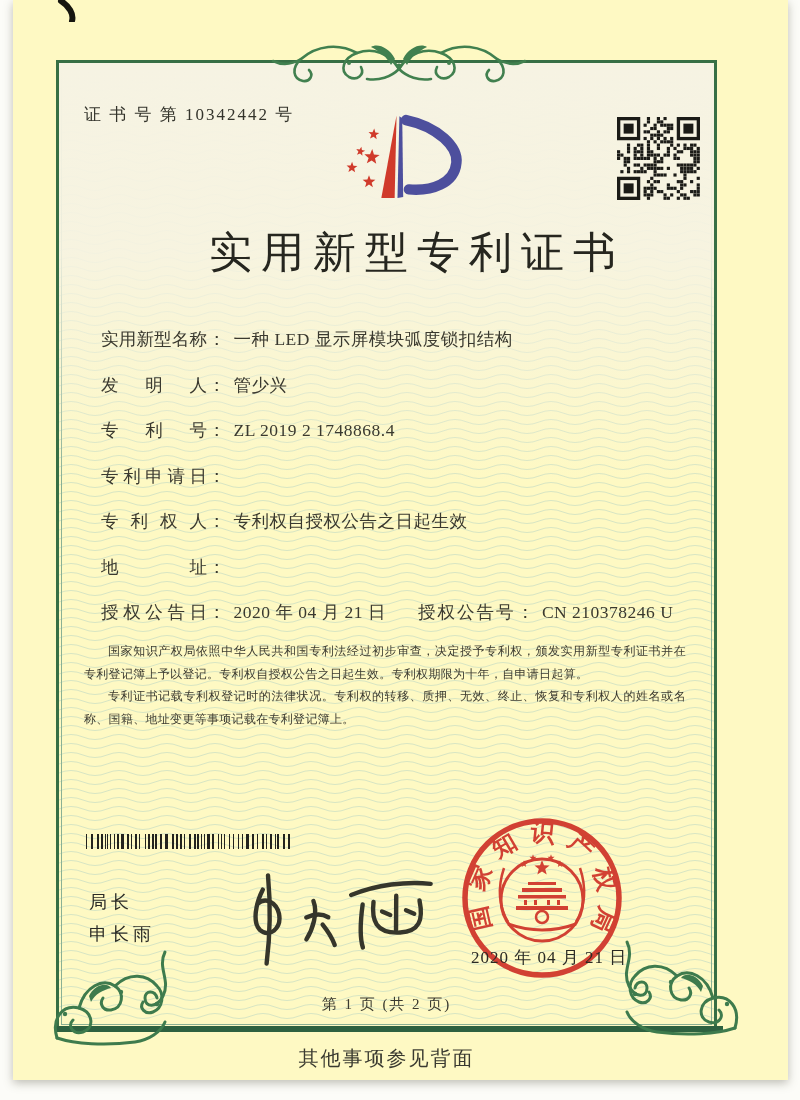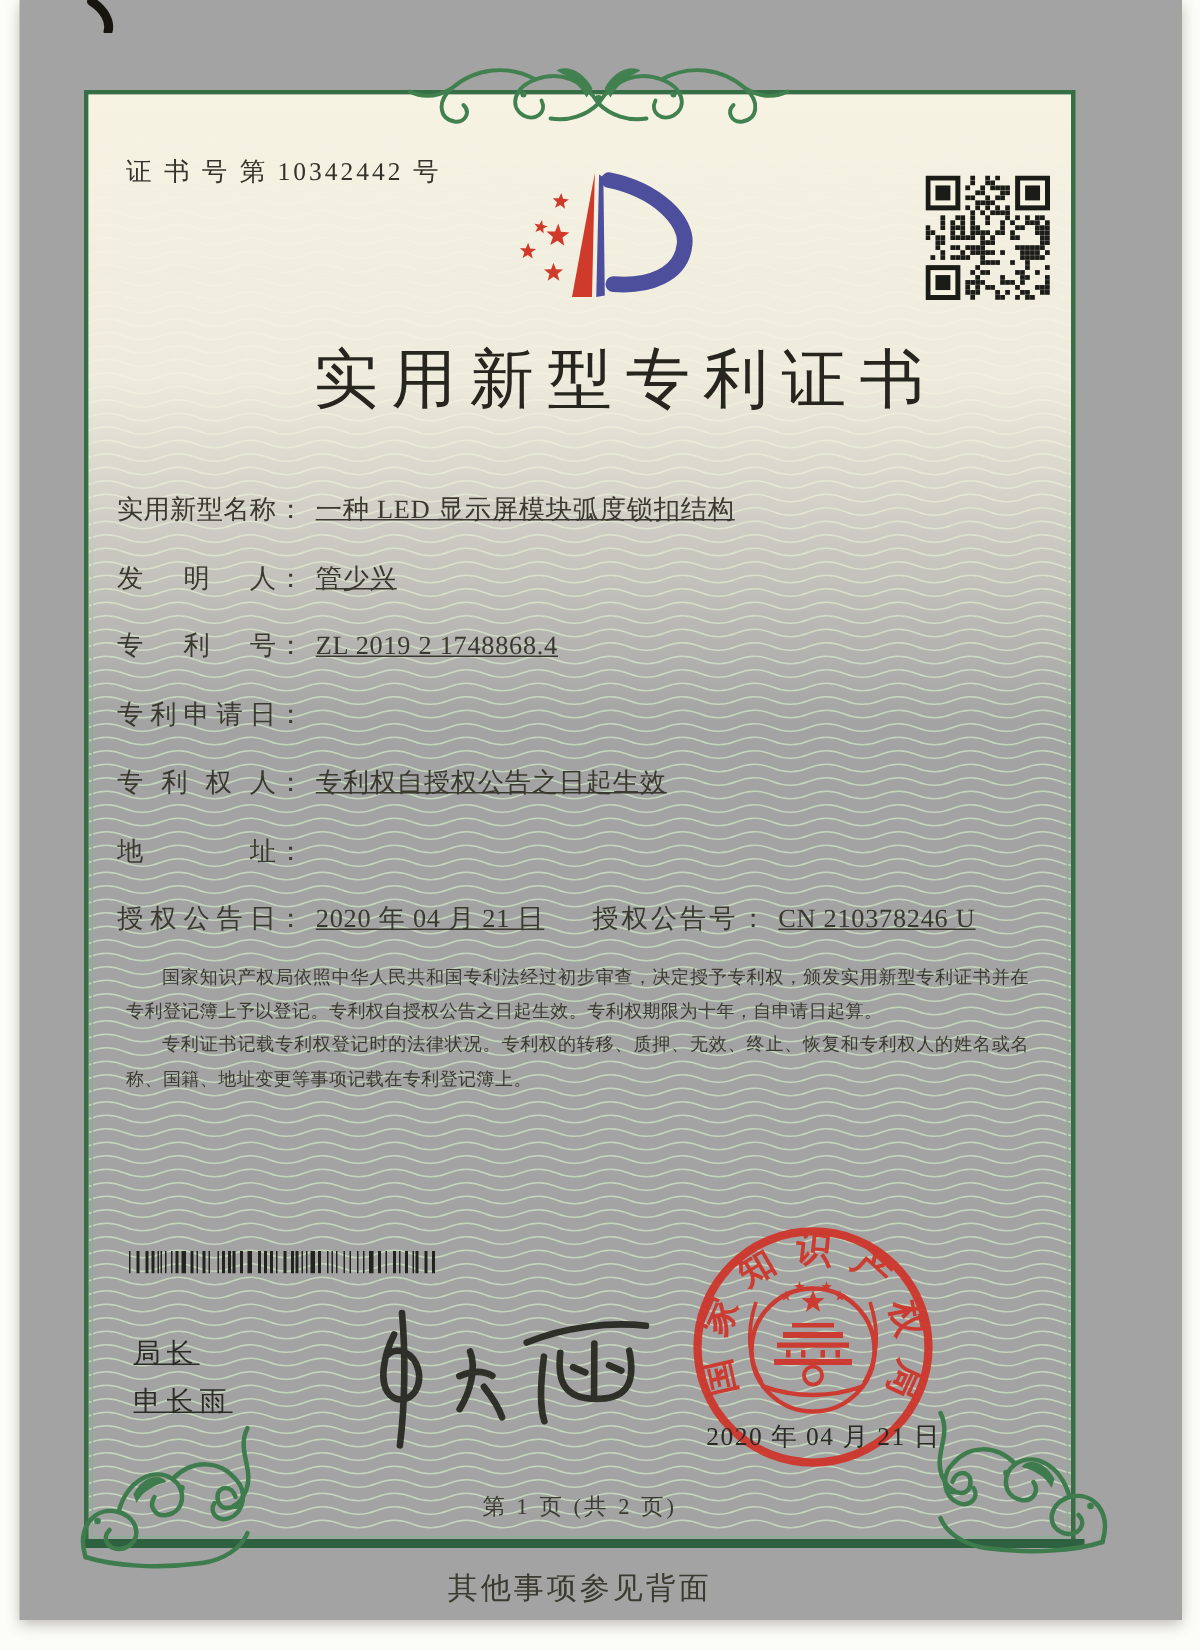--- a/index.html
+++ b/index.html
@@ -3,53 +3,53 @@
 <meta charset="utf-8">
 <style>
   html,body{margin:0;padding:0;}
   body{
     width:800px;height:1100px;background:#fcfcf8;
     font-family:"Liberation Serif","DejaVu Serif",serif;
     position:relative;overflow:hidden;
   }
   #paper{
     position:absolute;left:13px;top:0;width:775px;height:1080px;
-    background:#a3a3a3;box-shadow:0 3px 9px rgba(90,88,70,.38);
+    background:#fef9c3;box-shadow:0 3px 9px rgba(90,88,70,.38);
   }
   
   #frame{
     position:absolute;left:43px;top:60px;width:661px;height:970px;
     border:3px solid #376f45;box-sizing:border-box;
   }
   #frame-inner{position:absolute;inset:2px;border:1px solid #8ab094;}
   #frame-bottom-band{position:absolute;left:-3px;bottom:-5px;width:667px;height:6px;background:#2e6140;}
   #waves{position:absolute;left:46px;top:63px;z-index:0;}
   #wave-fade{
     position:absolute;left:46px;top:63px;width:655px;height:420px;z-index:1;
     background:linear-gradient(#f6f3e3 0%,rgba(246,243,227,.9) 45%,rgba(246,243,227,0) 100%);
   }
   .abs{position:absolute;}
   #content{position:absolute;inset:0;z-index:2;color:#34342c;}
   #cert-no{left:71px;top:103px;font-size:17px;letter-spacing:2px;color:#33332b;}
   #doc-title{
     left:43px;top:224px;width:713px;text-align:center;
     font-size:43px;font-weight:400;letter-spacing:9px;text-indent:9px;color:#26261f;
   }
-  #fields{left:65px;top:327px;width:606px;font-size:17.5px;color:#3a392f;}
+  #fields{left:88px;top:327px;width:606px;font-size:17.5px;color:#3a392f;}
   .field-row{display:flex;align-items:baseline;height:23px;margin-bottom:22.5px;white-space:nowrap;}
   .f-label{display:inline-block;width:106px;text-align:justify;text-align-last:justify;}
   .f-colon{margin:0 8px 0 1px;}
-  .f-value{letter-spacing:.5px;text-decoration:underline;}
+  .f-value{letter-spacing:.5px;}
   .grant-right{margin-left:32px;display:flex;align-items:baseline;}
   .grant-right .g-label{letter-spacing:2px;}
   #paragraphs{left:71px;top:640px;width:602px;}
   #paragraphs p{margin:0;text-indent:2em;font-size:12px;line-height:22.6px;
     text-align:justify;letter-spacing:.3px;color:#3b3a30;}
   #barcode{left:73px;top:834px;}
-  #issuer{left:76px;top:886px;font-size:18px;line-height:32px;letter-spacing:4px;color:#2b2b26;text-decoration:underline;}
+  #issuer{left:76px;top:886px;font-size:18px;line-height:32px;letter-spacing:4px;color:#2b2b26;}
   #signature{left:205px;top:856px;z-index:3;}
   #seal{left:437px;top:806px;z-index:3;}
   #seal-date{left:452px;top:946px;width:168px;text-align:center;font-size:17px;
     letter-spacing:1px;color:#2a2a24;z-index:4;}
   #page-no{left:43px;top:995px;width:661px;text-align:center;font-size:15px;
     letter-spacing:2px;color:#3a3a30;}
   #back-note{left:43px;top:1045px;width:661px;text-align:center;font-size:20px;
     letter-spacing:2px;color:#3a3a30;}
   #qr{left:604px;top:117px;}
   #logo{left:318px;top:100px;}

